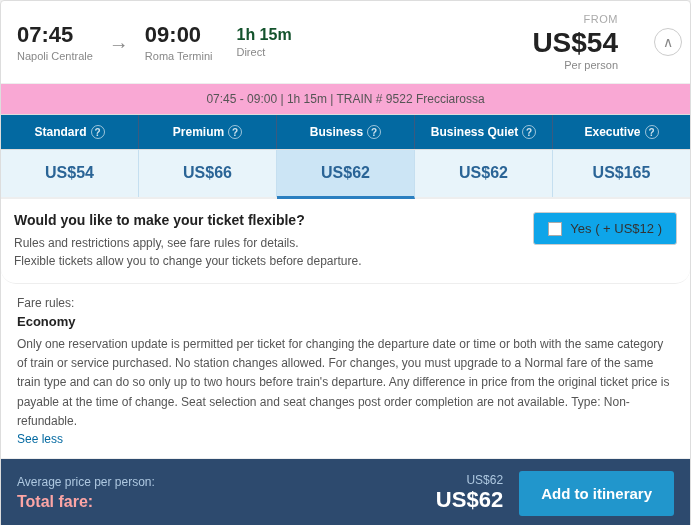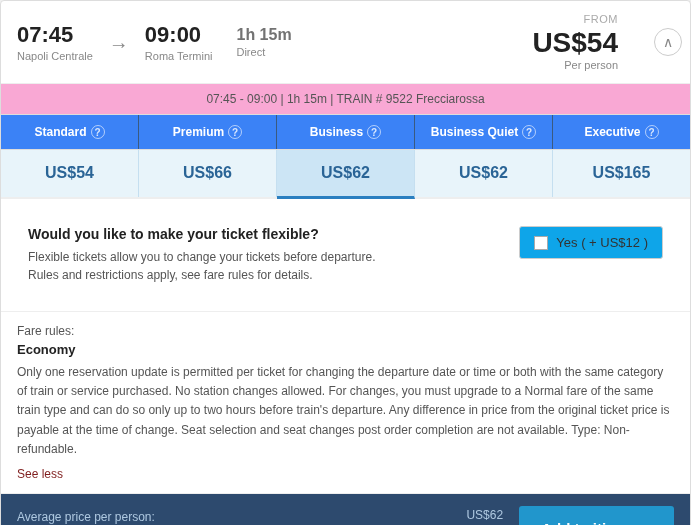--- a/index.html
+++ b/index.html
@@ -30,21 +30,21 @@
     .header-time-block {
       display: flex;
       align-items: center;
       gap: 16px;
     }
     .time-group { display: flex; flex-direction: column; }
     .time-main { font-size: 22px; font-weight: 700; color: #222; }
     .time-sub { font-size: 11px; color: #888; margin-top: 2px; }
     .arrow-icon { font-size: 20px; color: #888; }
     .duration-group { display: flex; flex-direction: column; margin-left: 8px; }
-    .duration-main { font-size: 16px; font-weight: 600; color: #737373; }
+    .duration-main { font-size: 16px; font-weight: 600; color: #14532d; }
     .duration-sub { font-size: 11px; color: #888; margin-top: 2px; }
     .price-block {
       margin-left: auto;
       display: flex;
       flex-direction: column;
       align-items: flex-end;
     }
     .from-label { font-size: 11px; color: #aaa; text-transform: uppercase; letter-spacing: 0.5px; margin-bottom: 2px; }
     .price-main { font-size: 28px; font-weight: 700; color: #222; }
     .price-sub { font-size: 11px; color: #888; }
@@ -72,21 +72,21 @@
       border-bottom: 1px solid #ddd;
     }
     
     .class-tabs {
       display: flex;
       border-bottom: 1px solid #ddd;
     }
     .class-tab {
       flex: 1;
       padding: 10px 8px;
-      background: #3b82f6;
+      background: #0369a1;
       color: #fff;
       text-align: center;
       font-size: 12px;
       font-weight: 600;
       cursor: pointer;
       border-right: 1px solid #3a5a80;
       display: flex;
       align-items: center;
       justify-content: center;
       gap: 4px;
@@ -119,25 +119,26 @@
       color: #2a6496;
     }
     .price-option:last-child { border-right: none; }
     .price-option.selected {
       background: #cce5f5;
       border-bottom: 3px solid #2a7fc0;
       margin-bottom: -2px;
     }
     
     .flexible-section {
-      padding: 27px;
+      padding: 13px;
       display: flex;
       align-items: flex-start;
       justify-content: space-between;
       border-bottom: 1px solid #eee;
+      border-radius: 15px;
     }
     .flexible-text { flex: 1; margin-right: 16px; }
     .flexible-title { font-size: 14px; font-weight: 700; color: #222; margin-bottom: 6px; }
     .flexible-desc { font-size: 12px; color: #555; line-height: 1.5; }
     .flexible-checkbox-btn {
       border: 1px solid #ccc;
       border-radius: 3px;
       padding: 8px 14px;
       display: flex;
       align-items: center;
@@ -157,21 +158,21 @@
       flex-shrink: 0;
     }
     
     .fare-rules-section {
       padding: 12px 16px;
       border-bottom: 1px solid #eee;
     }
     .fare-label { font-size: 12px; color: #555; margin-bottom: 4px; }
     .fare-economy { font-size: 13px; font-weight: 700; color: #222; margin-bottom: 6px; }
     .fare-desc { font-size: 12px; color: #555; line-height: 1.6; }
-    .see-less-link { color: #7f1d1d; text-decoration: none; font-size: 12px; display: inline-block; margin-top: 8px; cursor: pointer; }
+    .see-less-link { color: #0369a1; text-decoration: none; font-size: 12px; display: inline-block; margin-top: 1px; cursor: pointer; }
     
     .footer {
       background: #2d4a6e;
       padding: 12px 16px;
       display: flex;
       align-items: center;
       justify-content: space-between;
     }
     .footer-left { color: #fff; }
     .footer-avg { font-size: 12px; color: #aec8e0; margin-bottom: 4px; }
@@ -264,22 +265,22 @@
       <span>US$62</span>
     </div>
     <div class="price-option">
       <span>US$165</span>
     </div>
   </div>
 
   <div class="flexible-section">
     <div class="flexible-text">
       <div class="flexible-title">Would you like to make your ticket flexible?</div>
+      <div class="flexible-desc">Rules and restrictions apply, see fare rules for details.</div>
       <div class="flexible-desc">Flexible tickets allow you to change your tickets before departure.</div>
-      <div class="flexible-desc">Rules and restrictions apply, see fare rules for details.</div>
     </div>
     <div class="flexible-checkbox-btn">
       <span class="checkbox-box"></span>
       <span>Yes ( + US$12 )</span>
     </div>
   </div>
 
   <div class="fare-rules-section">
     <div class="fare-label">Fare rules:</div>
     <div class="fare-economy">Economy</div>

